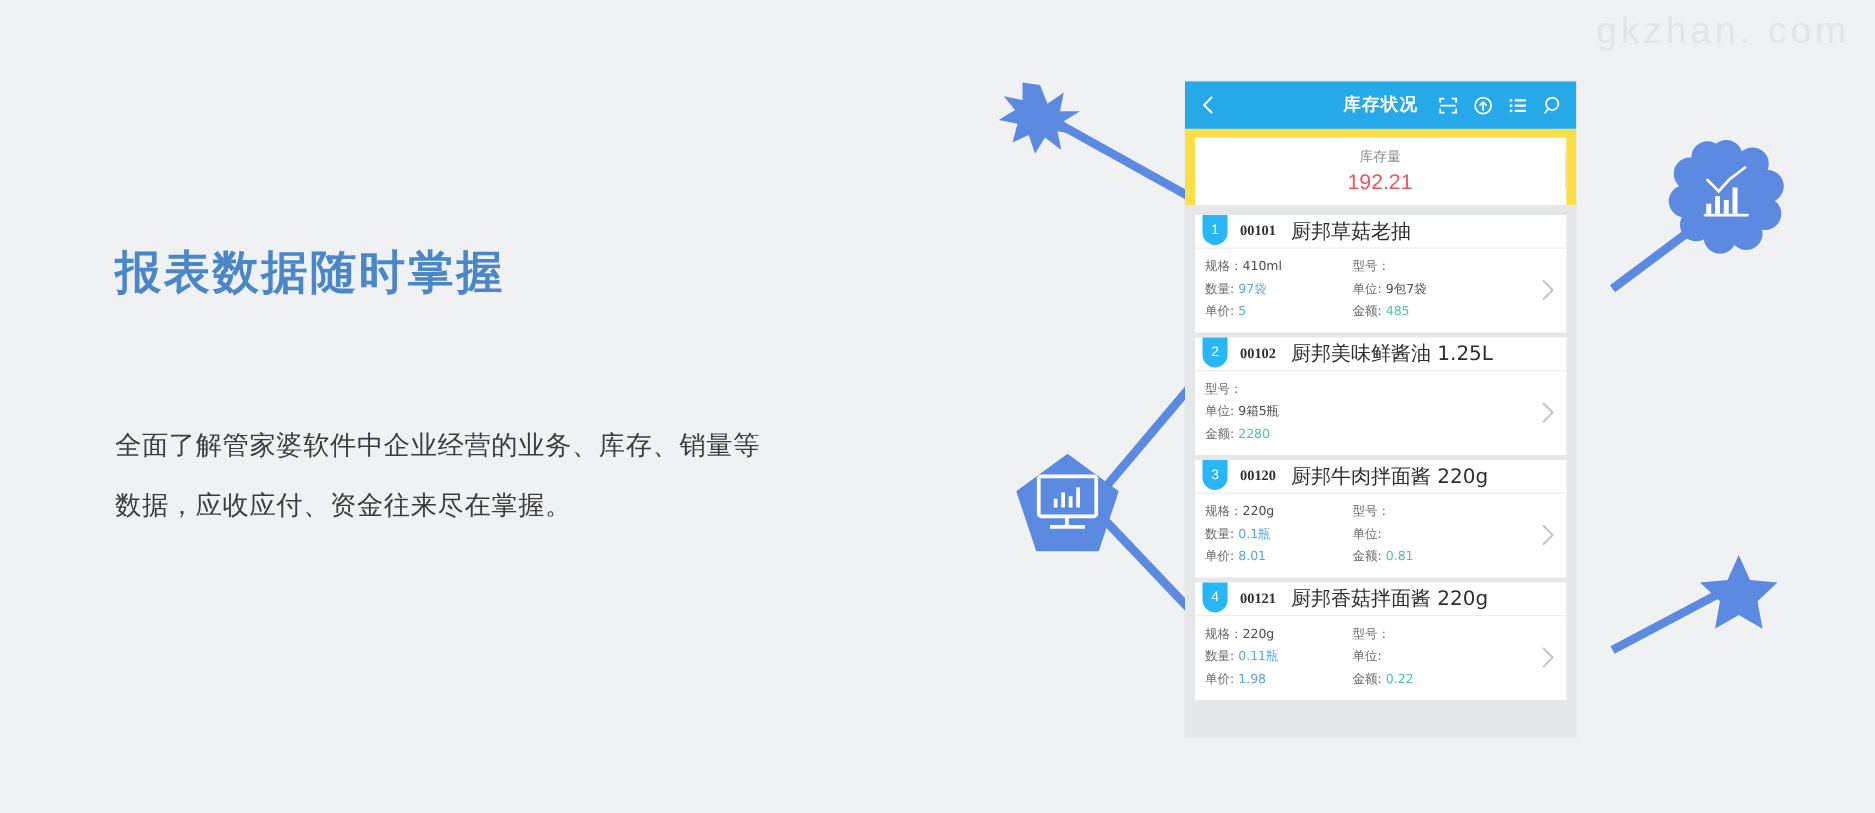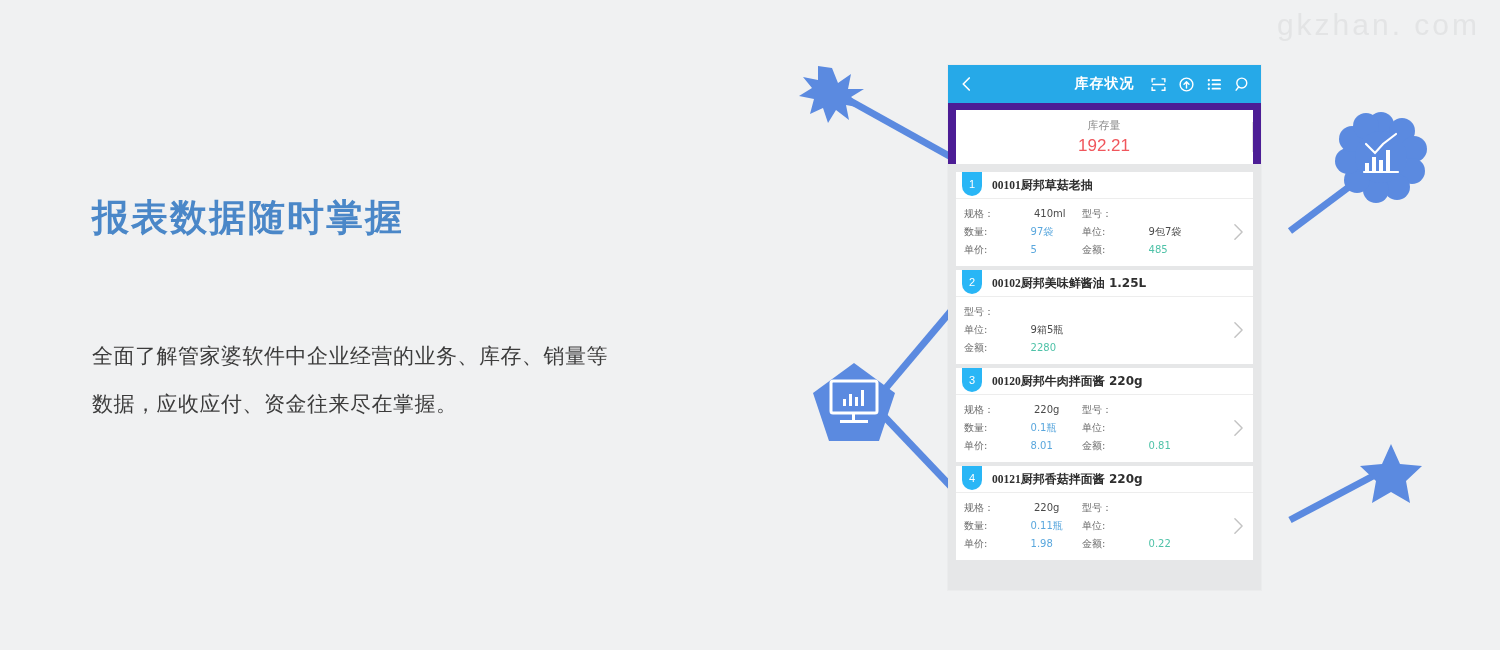--- a/index.html
+++ b/index.html
@@ -56,21 +56,21 @@
     pointer-events: none;
     font-family: "DejaVu Sans", "Liberation Sans", sans-serif;
   }
   .header-icons {
     margin-left: auto; display: flex; align-items: center; gap: 11px;
     position: relative; z-index: 2;
   }
   .header-icons .hicon { width: 17px; height: 17px; display: block; }
 
   
-  .summary-wrap { padding: 7px 8px 0 8px; background: #4c1d95; }
+  .summary-wrap { padding: 7px 8px 0 8px; background: #fde047; }
   .summary-card {
     background: #fff; height: 54px;
     display: flex; align-items: center;
   }
   .summary-cell { flex: 1; text-align: center; }
   .summary-label { font-size: 11px; color: #8d8d8d; margin-bottom: 3px;
     font-family: "DejaVu Sans", "Liberation Sans", sans-serif; }
   .summary-value { font-size: 17px; color: #f0565c;
     font-family: "Liberation Sans", sans-serif; }
   .summary-div { width: 1px; height: 30px; background: #e2e2e2; }
@@ -87,33 +87,33 @@
     width: 20px; height: 24px; background: #29b6f6; color: #fff;
     font-size: 11px; display: flex; align-items: center; justify-content: center;
     border-radius: 0 0 10px 10px; margin-top: -3px;
     font-family: "Liberation Sans", sans-serif; flex: 0 0 auto;
   }
   .item-code {
     margin-left: 10px; font-size: 11.5px; color: #2e2e2e; font-weight: bold;
     font-family: Liberation Serif, serif;
   }
   .item-name {
-    font-size: 12px; color: #2e2e2e; font-weight: bold;
+    margin-left: 12px; font-size: 16px; color: #2e2e2e; font-weight: normal;
     font-family: "DejaVu Sans", "Liberation Sans", sans-serif;
   }
   .item-body {
     display: flex; align-items: center;
     padding: 6px 0 7px 8px; position: relative;
   }
   .col { width: 118px; }
   .col.right { width: 140px; }
   .kv { font-size: 10px; line-height: 18px; color: #6b6b6b; white-space: nowrap;
     font-family: "DejaVu Sans", "Liberation Sans", sans-serif; }
   .kv .k { color: #6b6b6b; }
-  .kv .v { color: #4a4a4a; margin-left: 40px; }
+  .kv .v { color: #4a4a4a; }
   .kv .v.blue { color: #5aa7dd; }
   .kv .v.green { color: #4fc2a8; }
   .chev {
     margin-left: auto; margin-right: 9px;
     width: 11px; height: 18px; flex: 0 0 auto;
   }
   .phone-foot { height: 42px; background: #e6e7e8; }
 </style>
 </head>
 <body>

